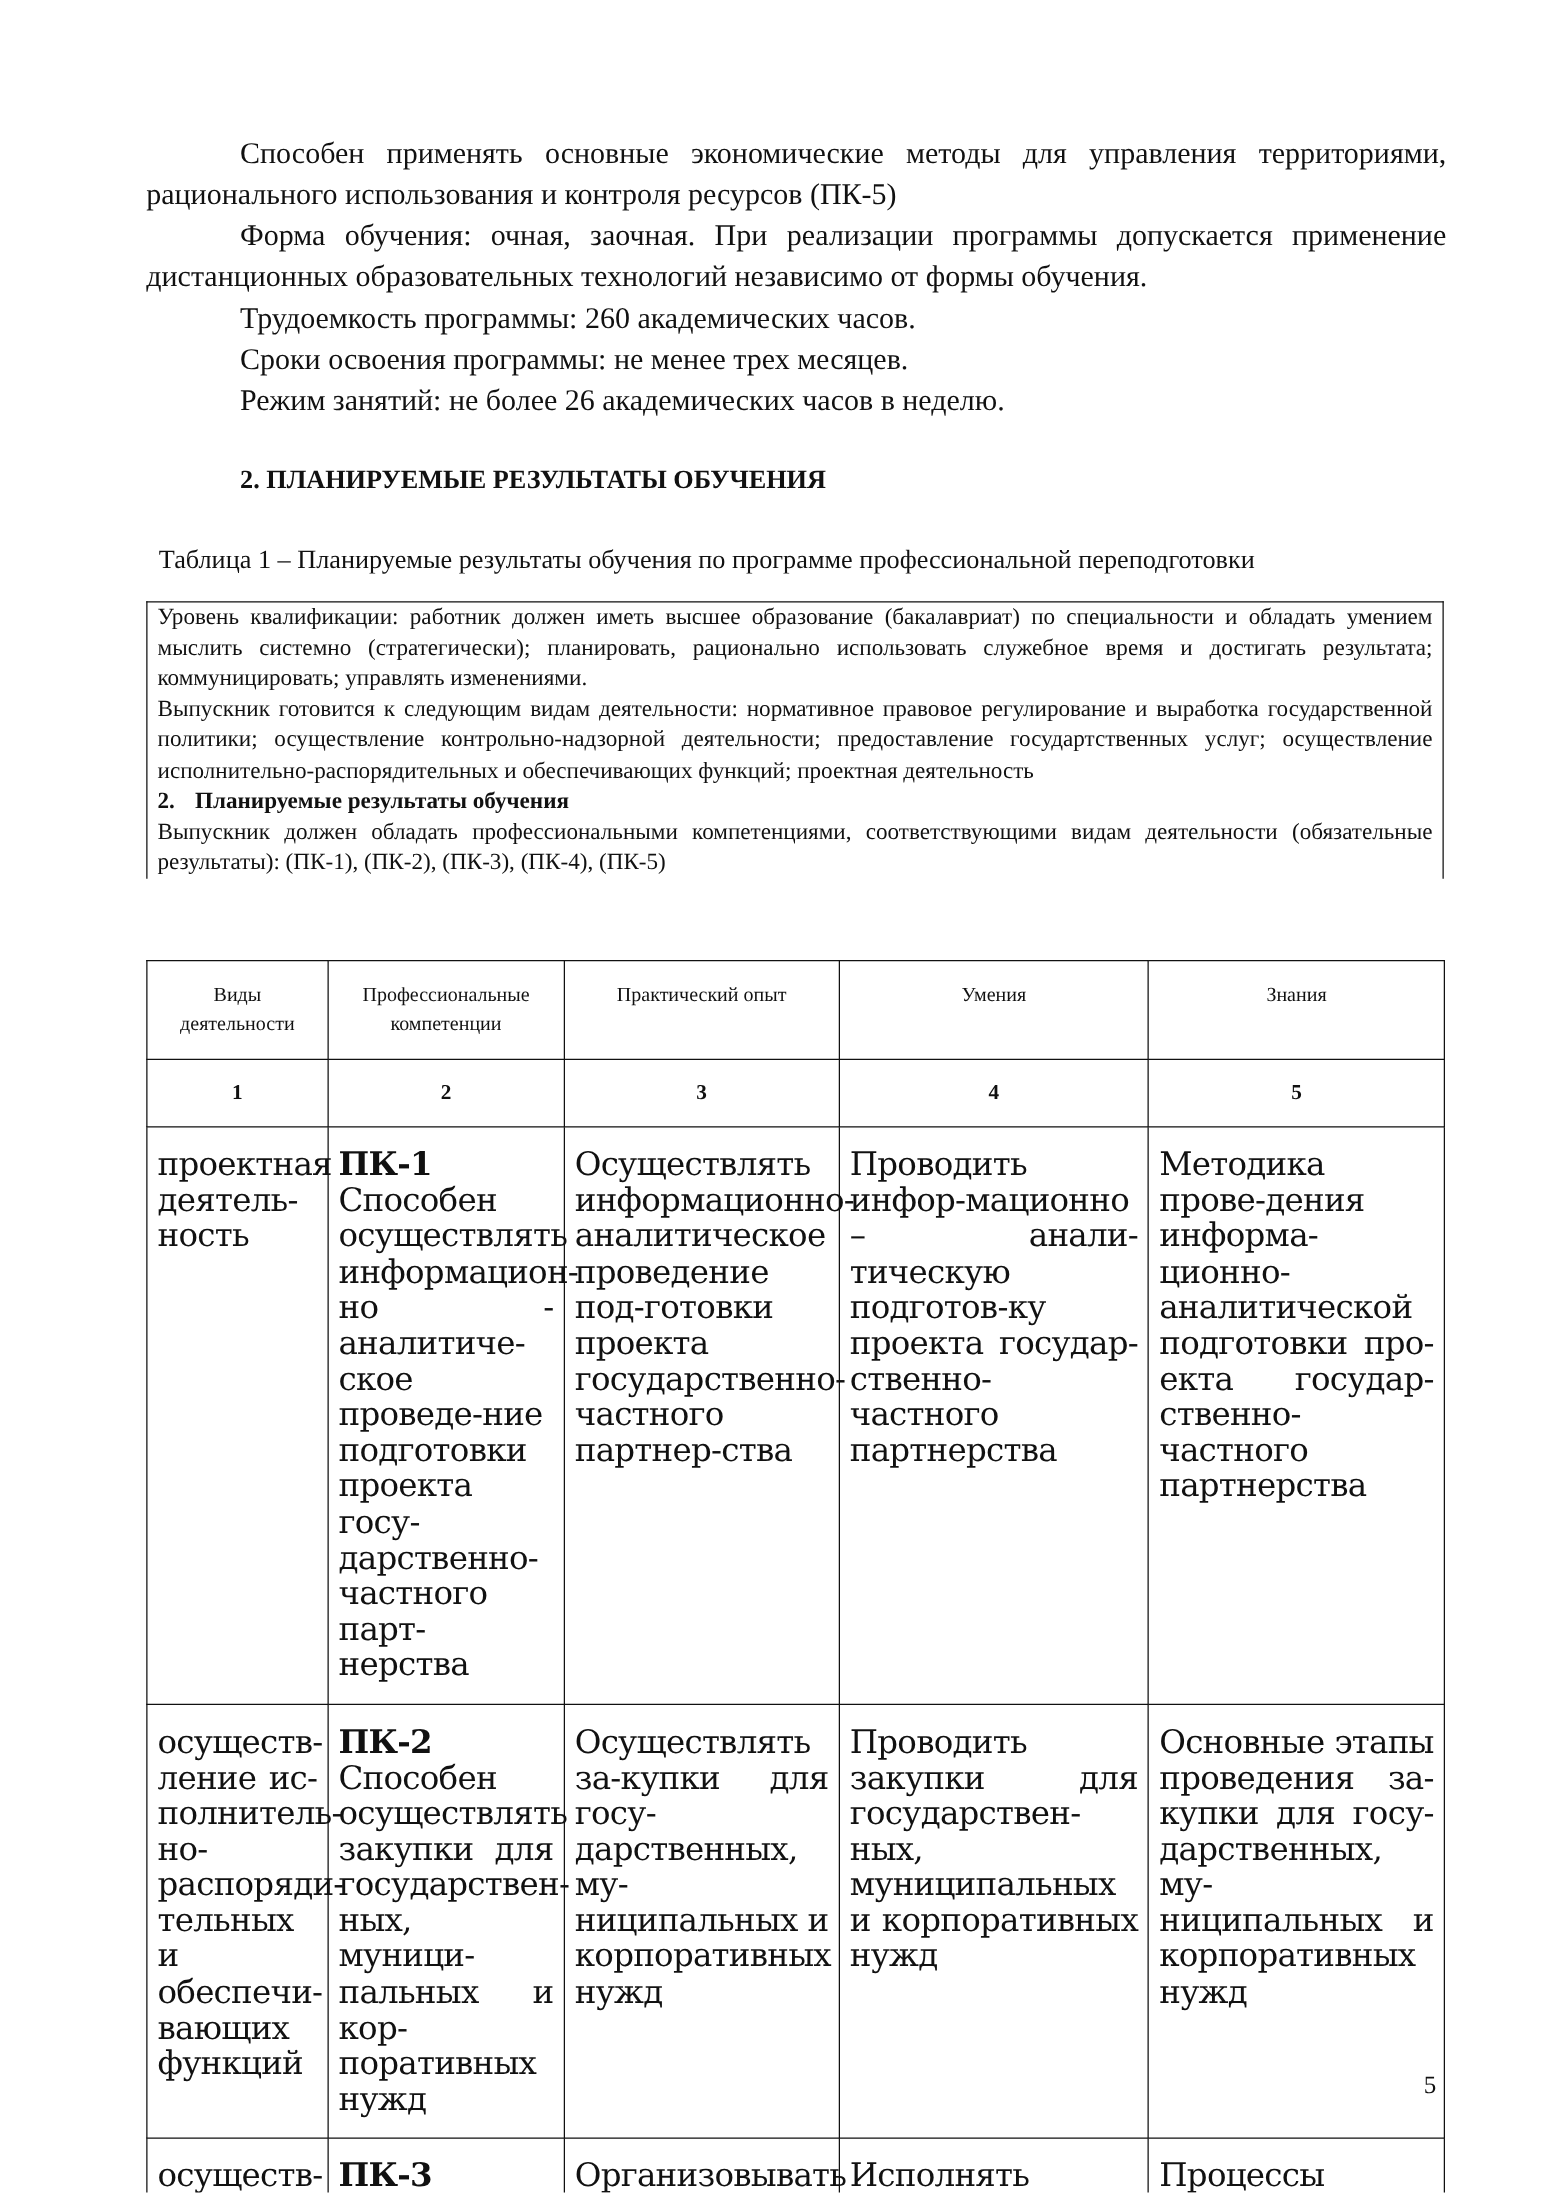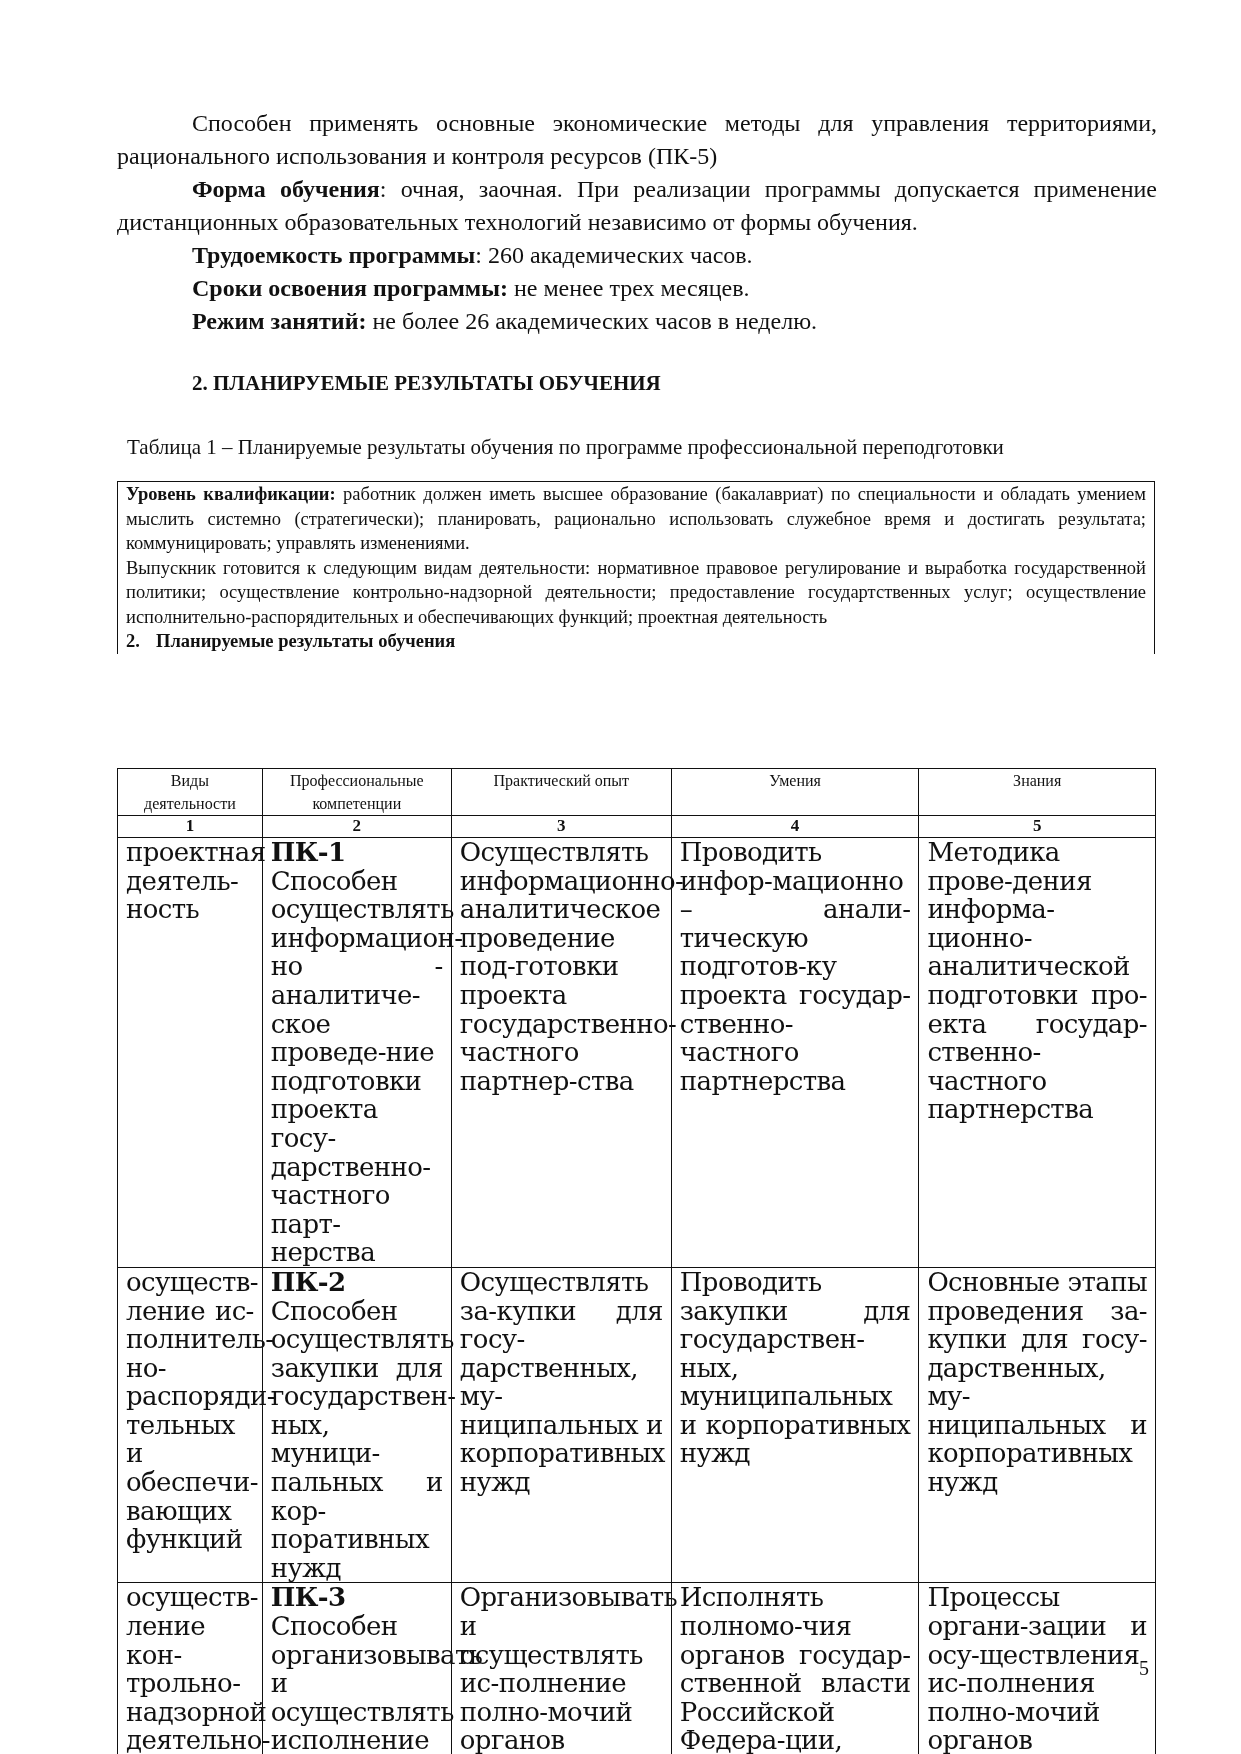--- a/index.html
+++ b/index.html
@@ -11,21 +11,21 @@
     .p {
       font-size: 24px; line-height: 33px; text-align: justify;
       text-align-last: left; margin: 0;
     }
     .indent { text-indent: 75px; }
     .p1 { position: absolute; top: 107px; left: 0; width: 1040px; }
     .p2 { position: absolute; top: 173px; left: 0; width: 1040px; }
     .p3 { position: absolute; top: 239px; left: 0; width: 1040px; }
     .p4 { position: absolute; top: 272px; left: 0; width: 1040px; }
     .p5 { position: absolute; top: 305px; left: 0; width: 1040px; }
-    b { font-weight: bold; margin-top: 42px; }
+    b { font-weight: normal; margin-top: 42px; }
     .heading {
       position: absolute; top: 367px; left: 75px; font-size: 21px;
       font-weight: bold; margin: 0; line-height: 33px;
     }
     .caption {
       position: absolute; top: 425px; left: 0; width: 1040px;
       font-size: 21px; line-height: 24px; text-align: justify; text-align-last: left; margin: 10px;
     }
 
     .outer {
@@ -35,21 +35,21 @@
     }
     .outer .block { padding: 0 8px 0 8px; text-align: justify; text-align-last: left; }
     .outer .sec-title { font-weight: bold; }
     .outer .sec-title .num { display: inline-block; width: 30px; }
 
     table.results {
       position: absolute; top: 768px; left: 0; width: 1039px;
       border-collapse: collapse; table-layout: fixed;
     }
     table.results td, table.results th {
-      border: 1.5px solid #111; vertical-align: top; padding: 0 8px;
+      border: 1.5px solid #111; vertical-align: top; padding: 16px 8px;
     }
     .hdr th { font-weight: normal; font-size: 16px; line-height: 23px; text-align: center; height: 46px; }
     .nums th { font-weight: bold; font-size: 17px; line-height: 20px; text-align: center; height: 21px; padding: 0; }
     td.cell {
       font-size: 26px; line-height: 28.6px; text-align: justify; text-align-last: left;
       padding-top: 3px;
       font-family: "DejaVu Serif", "Liberation Serif", serif; letter-spacing: -0.6px;
     }
     td.cell .code { font-weight: bold; }
     .row1 td { height: 286px; }
@@ -89,20 +89,21 @@
   <p class="caption">Таблица 1 – Планируемые результаты обучения по программе профессиональной переподготовки</p>
 
   <div class="outer">
     <div class="block">
       <b>Уровень квалификации:</b><span> работник должен иметь высшее образование (бакалавриат) по специальности и обладать умением мыслить системно (стратегически); планировать, рационально использовать служебное время и достигать результата;  коммуницировать;  управлять изменениями.</span>
     </div>
     <div class="block">Выпускник готовится к следующим видам деятельности: нормативное правовое регулирование и выработка государственной политики; осуществление контрольно-надзорной деятельности; предоставление государтственных услуг; осуществление исполнительно-распорядительных и обеспечивающих функций; проектная деятельность</div>
     <div class="block sec-title">
       <span class="num">2.</span><span>Планируемые результаты обучения</span>
     </div>
+    <div class="block">Выпускник должен обладать профессиональными компетенциями, соответствующими видам деятельности (обязательные результаты): (ПК-1), (ПК-2), (ПК-3), (ПК-4), (ПК-5)</div>
   </div>
 
   <table class="results">
     <colgroup>
       <col style="width:131px">
       <col style="width:171px">
       <col style="width:199px">
       <col style="width:224px">
       <col style="width:214px">
     </colgroup>

